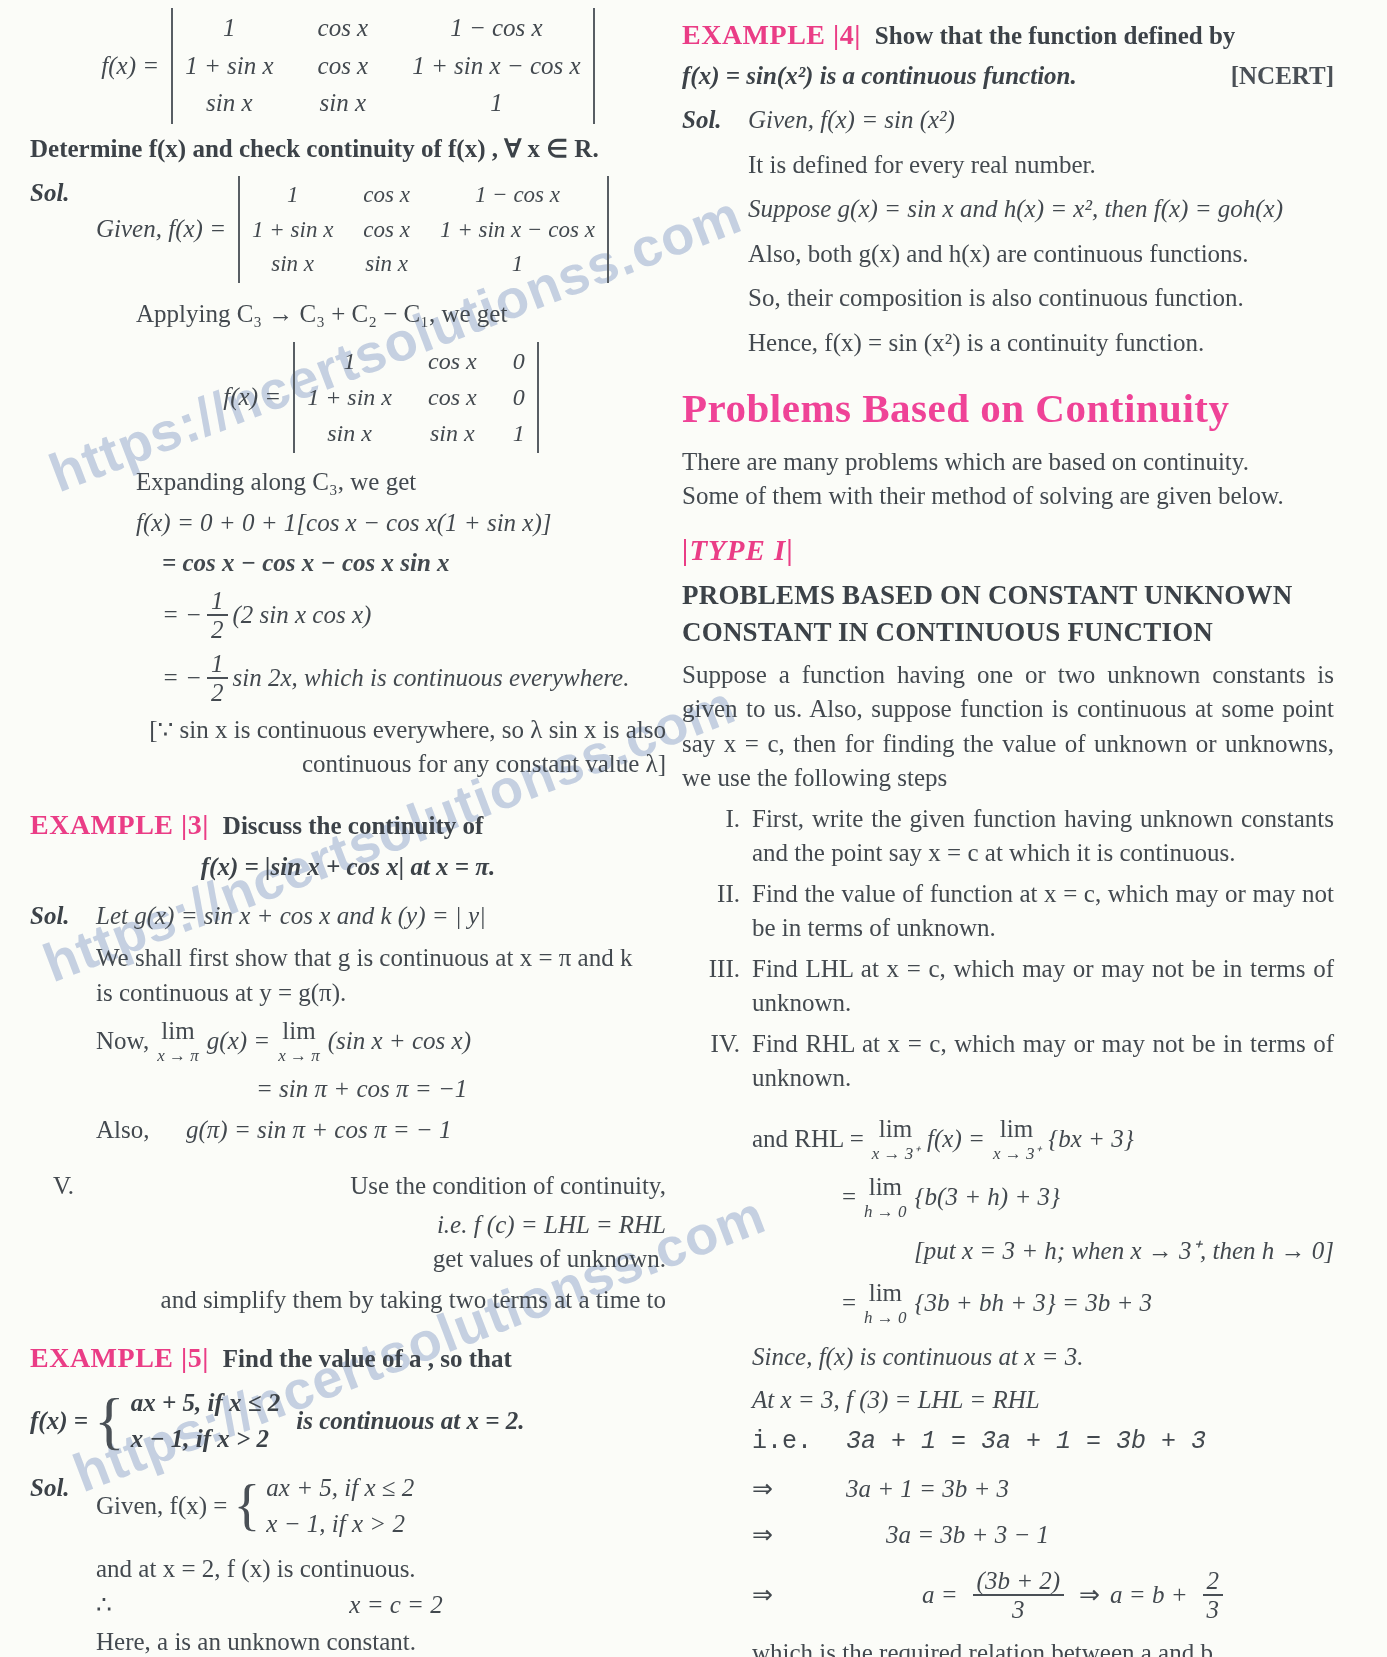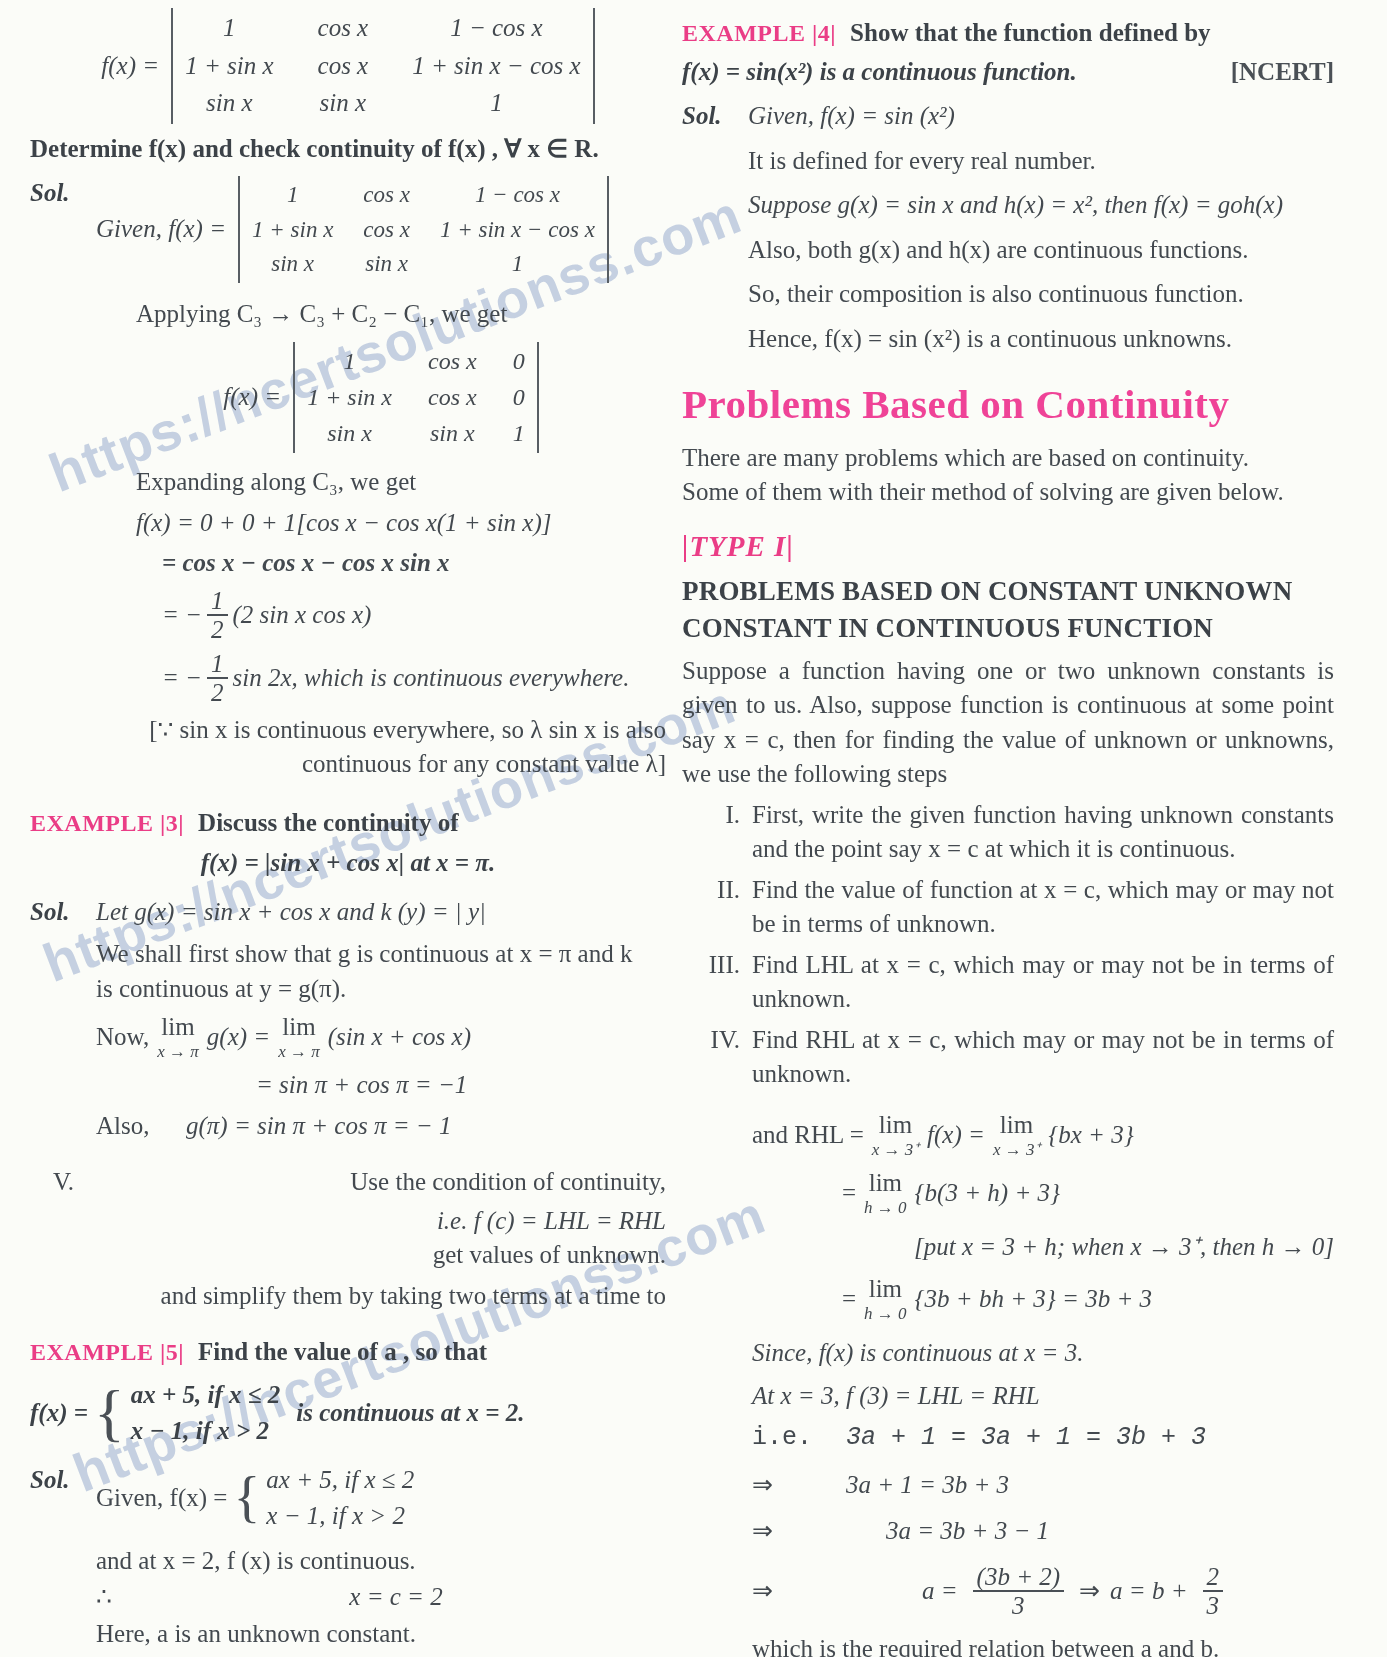--- a/index.html
+++ b/index.html
@@ -43,21 +43,21 @@
   
   .frac{display:inline-flex; flex-direction:column; align-items:center; vertical-align:middle; line-height:1.1; margin:0 5px; font-style:italic;}
   .frac .fn{border-bottom:2px solid #4a5056; padding:0 4px;}
   
   .eqrow{display:flex; align-items:center; font-style:italic; margin:6px 0;}
   .labelrow{display:flex; align-items:center; margin:6px 0;}
   .labelrow .lab{flex:0 0 64px; font-style:normal;}
   .labelrow .mid{flex:1; text-align:center; font-style:italic;}
   
   .exhead{display:flex; align-items:baseline; gap:14px; margin-top:24px;}
-  .exlabel{font-weight:bold; font-size:24px; letter-spacing:0.5px; color:#ea3d86; white-space:nowrap;}
+  .exlabel{font-weight:bold; font-size:28px; letter-spacing:0.5px; color:#ea3d86; white-space:nowrap;}
   .extitle{font-weight:bold; color:#3c4248;}
   
   .solrow{display:flex; margin-top:10px;}
   .sollabel{flex:0 0 66px; font-weight:bold; font-style:italic; color:#3c4248;}
   .solbody{flex:1;}
   
   .piece{display:flex; align-items:center; gap:6px; font-style:italic;}
   .brace{font-size:64px; font-weight:400; line-height:0.85; font-style:normal; color:#4a5056;}
   .piecelines{display:flex; flex-direction:column; gap:2px;}
   
@@ -249,21 +249,21 @@
     </div>
 
     <div class="solrow">
       <span class="sollabel">Sol.</span>
       <div class="solbody">
         <p class="m">Given, f(x) = sin (x²)</p>
         <p style="margin-top:10px;">It is defined for every real number.</p>
         <p class="m" style="margin-top:10px;">Suppose g(x) = sin x and h(x) = x², then f(x) = goh(x)</p>
         <p style="margin-top:10px;">Also, both g(x) and h(x) are continuous functions.</p>
         <p style="margin-top:10px;">So, their composition is also continuous function.</p>
-        <p style="margin-top:10px;">Hence, f(x) = sin (x²) is a continuous unknowns.</p>
+        <p style="margin-top:10px;">Hence, f(x) = sin (x²) is a continuity function.</p>
       </div>
     </div>
 
     <h2 class="section-title">Problems Based on Continuity</h2>
     <p class="just">There are many problems which are based on continuity.</p>
     <p class="just">Some of them with their method of solving are given below.</p>
 
     <h3 class="typehead">|TYPE I|</h3>
     <p class="capshead">PROBLEMS BASED ON CONSTANT UNKNOWN</p>
     <p class="capshead" style="margin-top:-6px;">CONSTANT IN CONTINUOUS FUNCTION</p>

